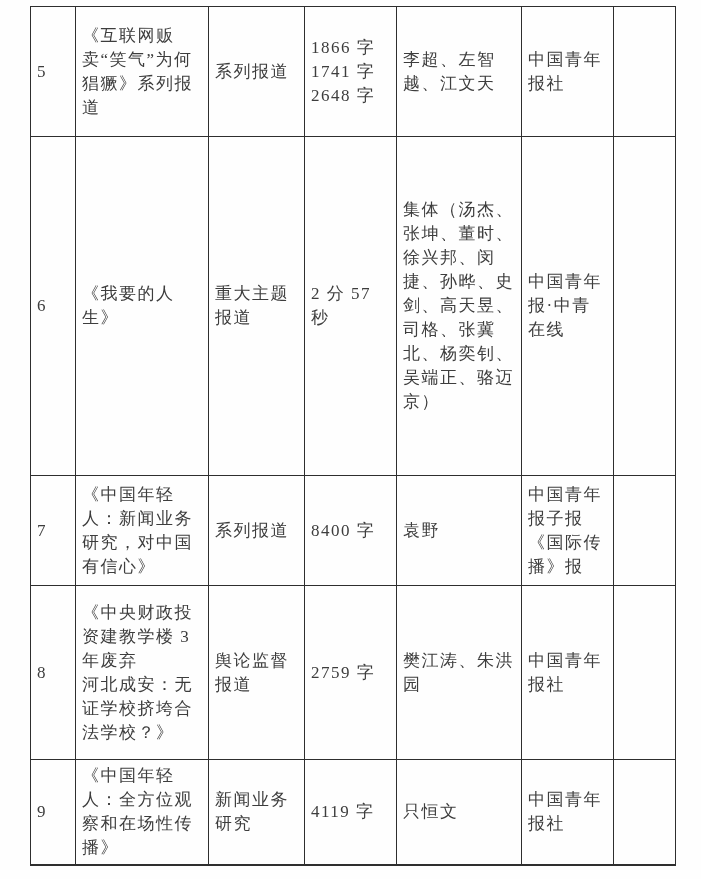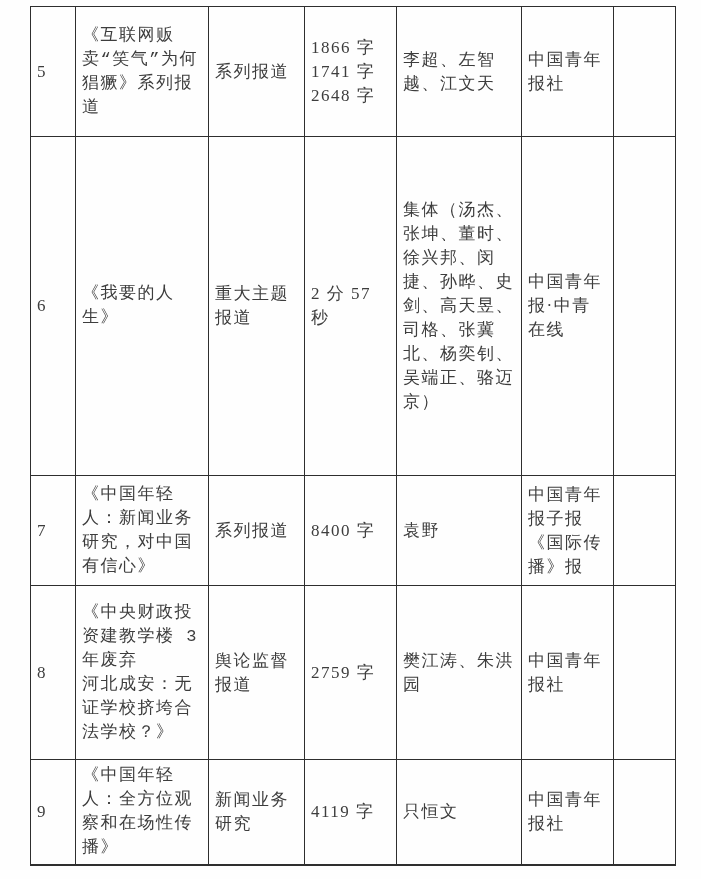--- a/index.html
+++ b/index.html
@@ -32,21 +32,21 @@
     letter-spacing: 1.5px;
     padding: 4px 5px 4px 6px;
     white-space: pre-line;
     word-break: break-word;
     overflow: hidden;
   }
   table.doc-table tr:last-child td {
     border-bottom-width: 2px;
   }
   td.c-num { padding-left: 12px; letter-spacing: 0; }
-  td.c-title { padding-left: 7px; font-family: Liberation Mono, monospace; }
+  td.c-title { padding-left: 7px; }
   td.c-len { letter-spacing: 0.5px; padding-left: 8px; font-family: Liberation Serif, serif; }
   td.c-authors { padding-left: 7px; }
   td.c-pub { padding-left: 7px; }
   tr.r-5 { height: 130px; }
   tr.r-6 { height: 339px; }
   tr.r-7 { height: 110px; }
   tr.r-8 { height: 174px; }
   tr.r-9 { height: 99px; }
 </style>
 </head>

